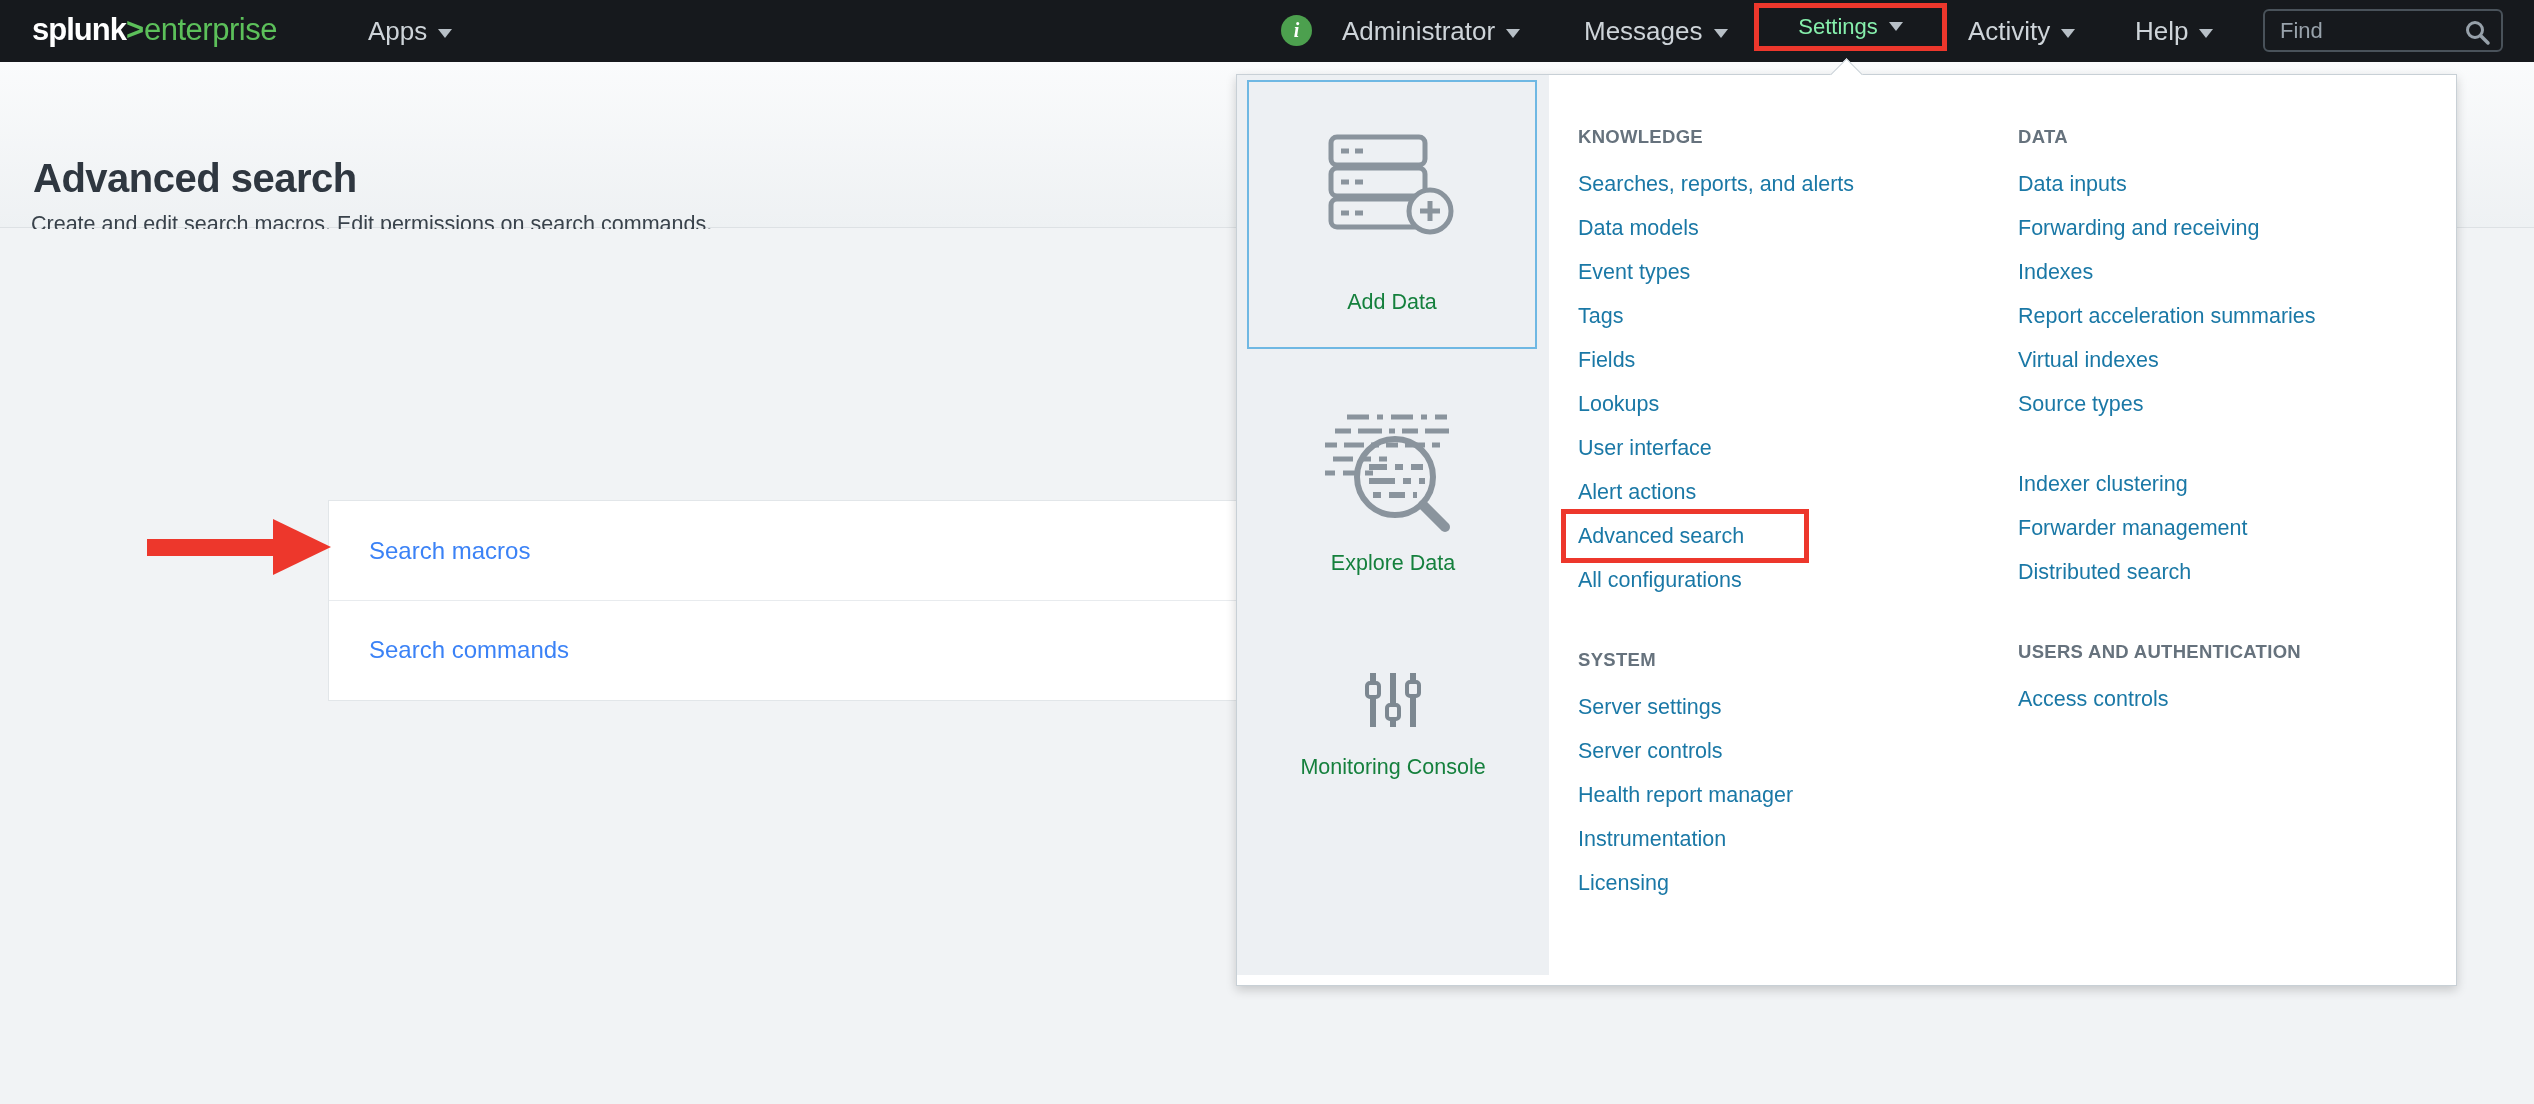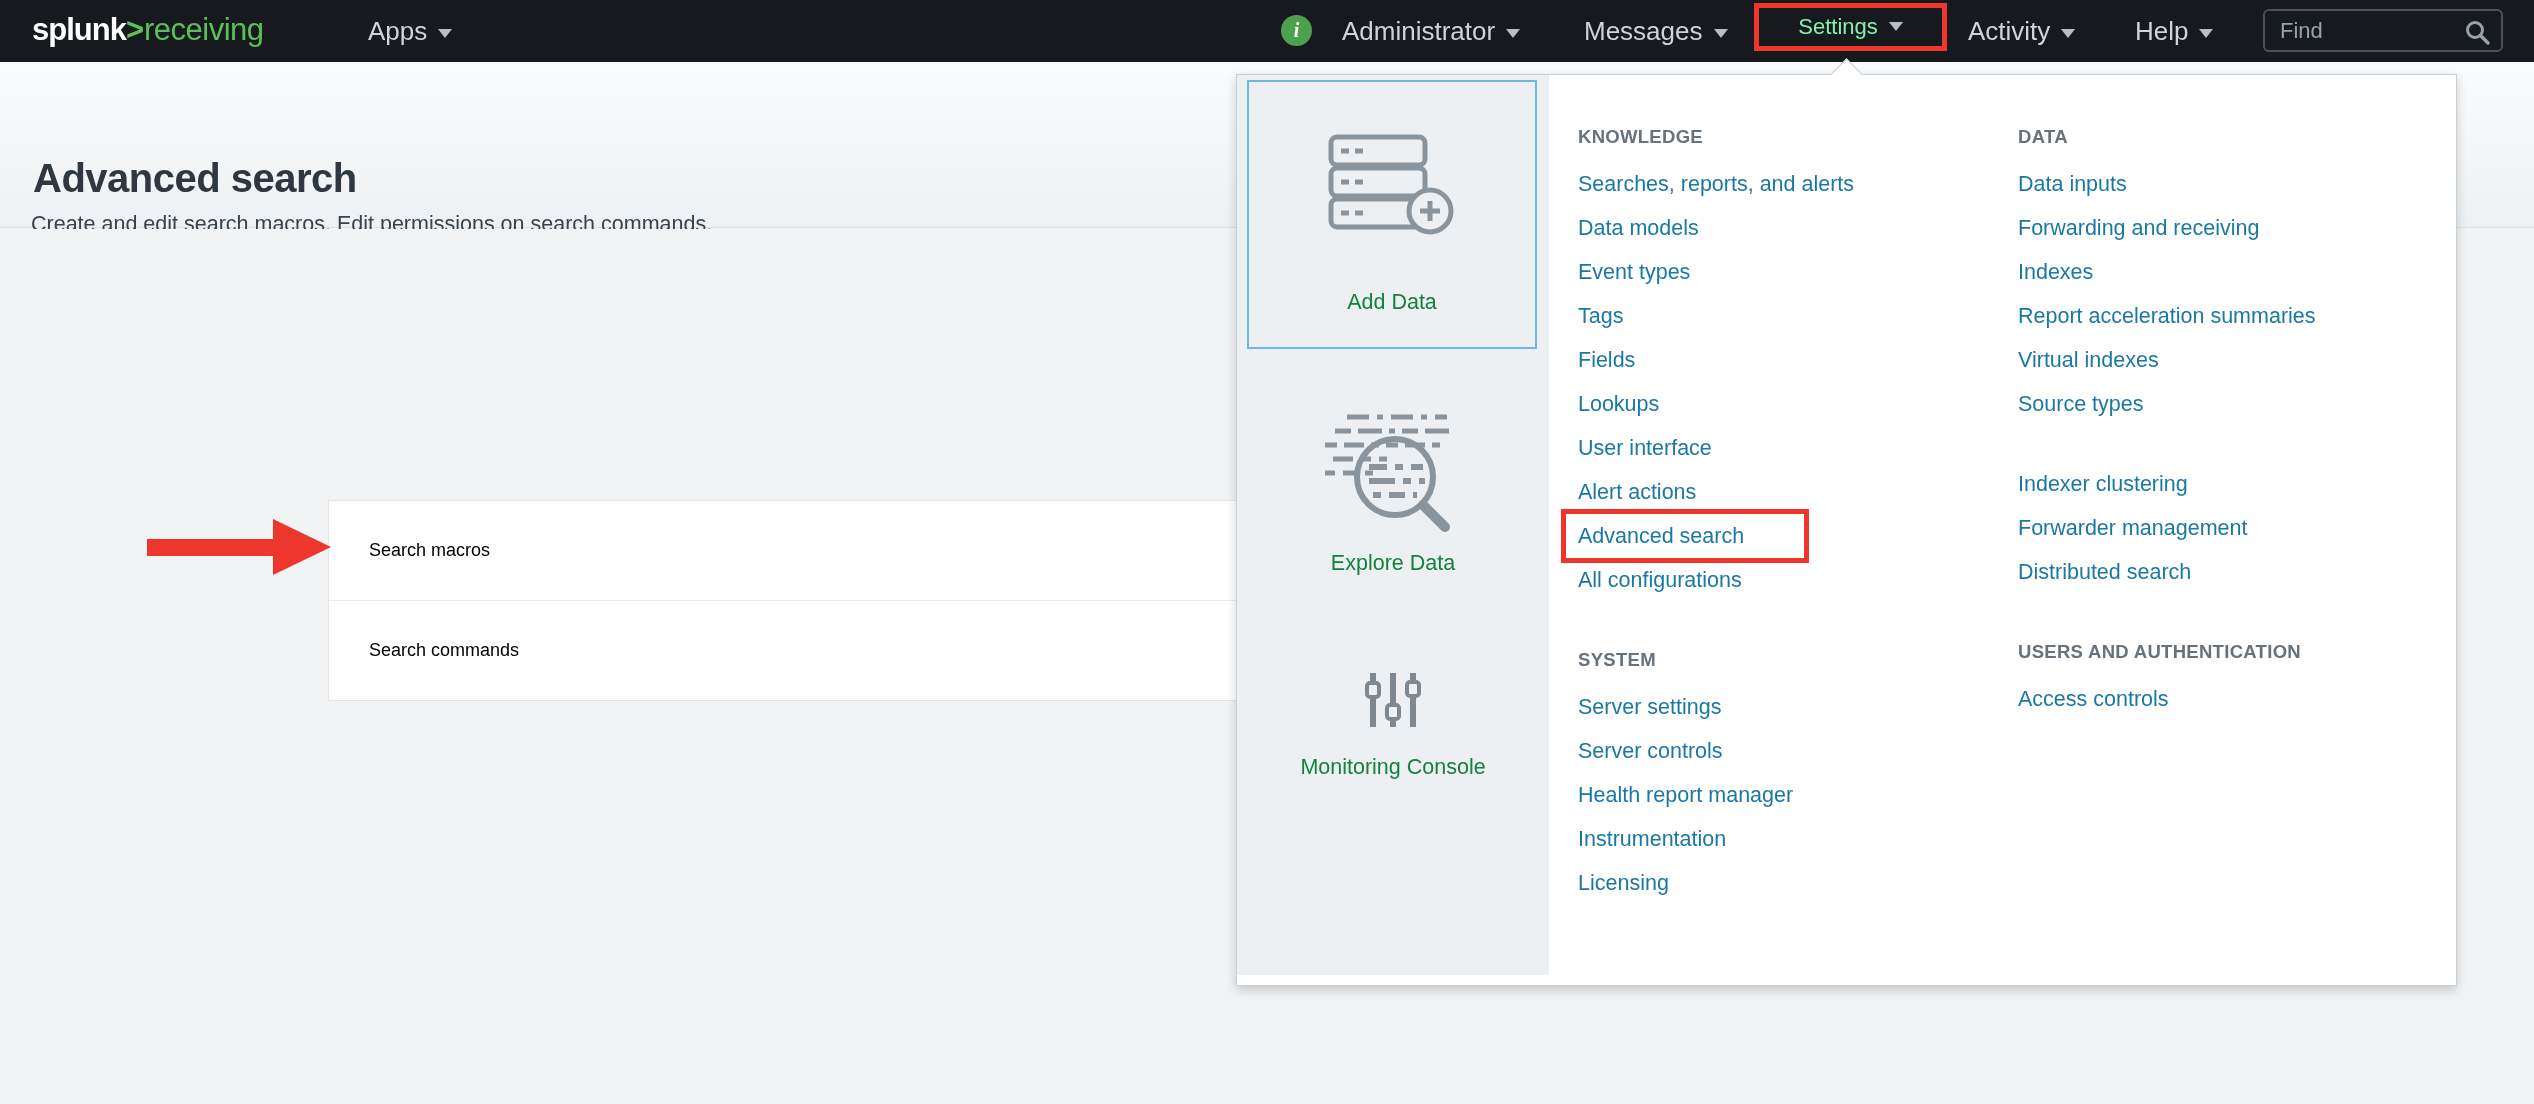--- a/index.html
+++ b/index.html
@@ -59,21 +59,21 @@
   .page-title { position: absolute; left: 33px; top: 94px; font-size: 40px; font-weight: bold; color: #2f3740; letter-spacing: -0.5px; }
   .page-subtitle { position: absolute; left: 31px; top: 150px; font-size: 21.5px; color: #39424b; }
   
   .content { position: absolute; left: 0; top: 229px; width: 2534px; height: 875px; background: #f1f3f5; }
   .list-panel {
     position: absolute; left: 328px; top: 271px; width: 1722px; height: 201px;
     background: #ffffff; border: 1px solid #e2e6e9;
   }
   .list-row { height: 99px; display: flex; align-items: center; padding-left: 40px; }
   .list-row + .list-row { border-top: 1px solid #e8ebee; }
-  .list-row a { color: #000000; font-size: 18px; text-decoration: none; cursor: pointer; }
+  .list-row a { color: #3b82f6; font-size: 24px; text-decoration: none; cursor: pointer; }
   .annot-arrow { position: absolute; left: 145px; top: 288px; }
   
   .menu {
     position: absolute; left: 1236px; top: 74px; width: 1221px; height: 912px;
     background: #ffffff; border: 1px solid #c8d0d6;
     box-shadow: 0 4px 10px rgba(0,0,0,0.18);
   }
   .menu-notch {
     position: absolute; left: 598px; top: -12px; width: 23px; height: 23px;
     background: #ffffff; transform: rotate(45deg);
@@ -114,21 +114,21 @@
     position: absolute; left: 324px; top: 434px; width: 248px; height: 54px;
     border: 5px solid #ed372c; pointer-events: none;
   }
   svg { display: inline-block; vertical-align: middle; }
 </style>
 </head>
 <body>
 
 <div class="topbar">
   <div class="logo">
-    <span class="w">splunk</span><span class="g">&gt;</span><span class="e">receiving</span>
+    <span class="w">splunk</span><span class="g">&gt;</span><span class="e">enterprise</span>
   </div>
 
   <div class="topbar-item" style="left:368px;">
     <span>Apps</span><span class="caret"></span>
   </div>
 
   <div class="info-circle">i</div>
 
   <div class="topbar-item" style="left:1342px;">
     <span>Administrator</span><span class="caret"></span>

